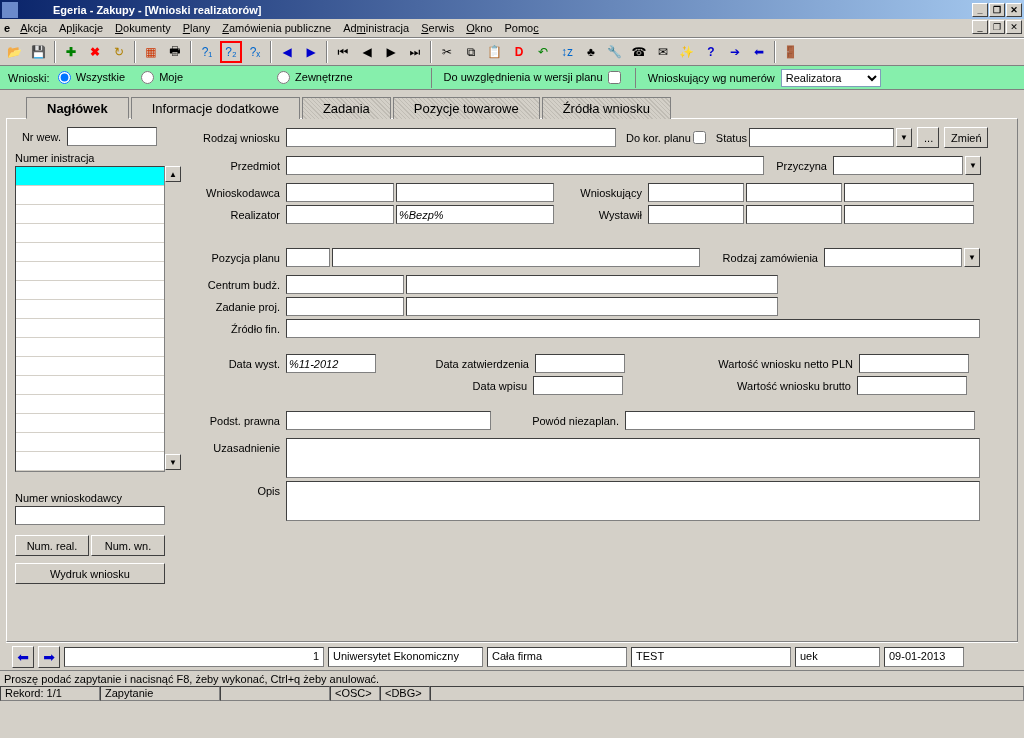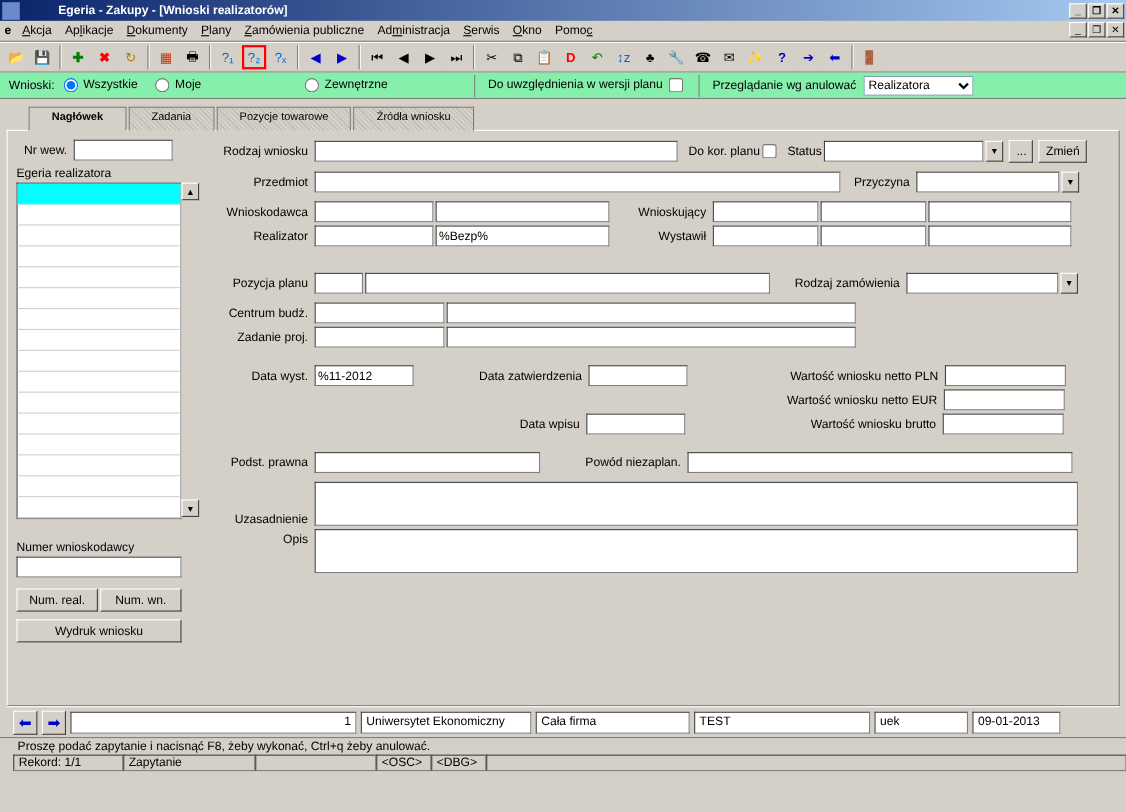--- a/index.html
+++ b/index.html
@@ -24,51 +24,51 @@
 
 .filter-bar { height:24px; background:#86efac; border-bottom:1px solid #808080; display:flex; align-items:center; padding:2px 8px; gap:6px; }
 .filter-bar label { cursor:default; }
 .filter-bar input[type=radio], .filter-bar input[type=checkbox] { margin:0 2px; vertical-align:middle; }
 .filter-bar .sep-v { width:1px; height:20px; background:#808080; margin:0 6px; }
 .filter-bar select { height:18px; border:1px solid #7f9db9; background:#fff; font-size:11px; }
 
 .main-area { position:relative; height:580px; padding:6px; }
 
 .tabstrip { display:flex; height:22px; margin-left:20px; }
-.tab { border:1px solid #808080; border-bottom:none; background:#d4d0c8; padding:3px 20px; margin-right:2px; cursor:pointer; font-size:10px; position:relative; top:1px;}
+.tab { border:1px solid #808080; border-bottom:none; background:#d4d0c8; padding:3px 20px; margin-right:2px; cursor:pointer; font-size:13px; position:relative; top:1px;}
 .tab.active { background:#d4d0c8; font-weight:bold; border-bottom:1px solid #d4d0c8; z-index:2; }
 .tab.dotted { background:repeating-linear-gradient(45deg,#d4d0c8,#d4d0c8 2px,#c0bcb4 2px,#c0bcb4 3px); }
 
 .panel { border:1px solid #808080; border-top-color:#fff; border-left-color:#fff; background:#d4d0c8; height:524px; padding:8px; display:flex; }
 
 .left-col { width:168px; flex-shrink:0; }
 .right-col { flex:1; padding-left:6px; overflow:hidden; }
 
 .lbl { text-align:right; padding-right:4px; display:inline-block; }
 .field { height:19px; background:#fff; border:1px solid #808080; border-top-color:#404040; border-left-color:#404040; display:inline-block; vertical-align:middle; padding:1px 2px; font-size:11px; }
-input.field { outline:none; }
+input.field { outline:none;font-style:italic; }
 
 .btn3d { background:#d4d0c8; border:1px solid #fff; border-right-color:#404040; border-bottom-color:#404040; padding:2px 6px; cursor:pointer; font-size:11px; height:21px; }
 
 .list-box { border:1px solid #808080; border-top-color:#404040; border-left-color:#404040; background:#fff; }
 .list-row { height:19px; border-bottom:1px solid #d4d0c8; }
 .list-row.active { background:#00ffff; }
 
 .row { display:flex; align-items:center; margin-bottom:3px; gap:2px; }
 
 .dropdown-btn { width:16px; height:19px; background:#d4d0c8; border:1px solid #fff; border-right-color:#404040; border-bottom-color:#404040; display:inline-flex; align-items:center; justify-content:center; font-size:8px; cursor:pointer; }
 
 .scroll-area { position:relative; }
 .vscroll-btn { height:16px; background:#d4d0c8; border:1px solid #fff; border-right-color:#404040; border-bottom-color:#404040; font-size:8px; display:flex; align-items:center; justify-content:center; cursor:pointer; }
 
 .bottom-nav { height:28px; display:flex; align-items:center; padding:0 6px; gap:4px; border-top:1px solid #fff;}
 .bottom-nav .navbtn { width:22px; height:22px; background:#d4d0c8; border:1px solid #fff; border-right-color:#404040; border-bottom-color:#404040; display:flex; align-items:center; justify-content:center; cursor:pointer; color:#0000cc; font-size:14px;}
 .bottom-nav .status-field { height:20px; background:#fff; border:1px solid #808080; border-top-color:#404040; border-left-color:#404040; padding:2px 4px; }
 
-.statusbar { height:30px; border-top:1px solid #808080; background:#d4d0c8; font-size:11px;padding-left:12px; }
+.statusbar { height:30px; border-top:1px solid #808080; background:#d4d0c8; font-size:11px; }
 .statusbar .msg { padding:2px 4px; height:15px; }
 .statusbar .panels { display:flex; height:15px; }
 .statusbar .panel-cell { border:1px solid #808080; border-top-color:#404040; border-left-color:#404040; padding:0 4px; margin-right:0; height:15px; line-height:13px; background:#d4d0c8;}
 
 textarea.field { resize:none; font-family:inherit; overflow:hidden;}
 </style>
 </head>
 <body>
 
 <div class="titlebar">
@@ -143,40 +143,41 @@
 <div class="filter-bar">
   <span>Wnioski:</span>
   <label><input type="radio" name="wn" checked="" style=""> <span>Wszystkie</span></label>
   <label style="margin-left:8px"><input type="radio" name="wn" style=""> <span>Moje</span></label>
   <span style="width:80px"></span>
   <label><input type="radio" name="wn" style=""> <span>Zewnętrzne</span></label>
   <span style="flex:0 0 60px"></span>
   <div class="sep-v"></div>
   <label><span>Do uwzględnienia w wersji planu</span> <input type="checkbox" style=""></label>
   <div class="sep-v"></div>
-  <span>Przeglądanie wg anulować</span>
+  <span>Wnioskujący wg numerów</span>
   <select style="width:100px"><option>Realizatora</option></select>
 </div>
 
 <div class="main-area">
   <div class="tabstrip">
     <div class="tab active">Nagłówek</div>
+    <div class="tab">Informacje dodatkowe</div>
     <div class="tab dotted">Zadania</div>
     <div class="tab dotted">Pozycje towarowe</div>
     <div class="tab dotted">Źródła wniosku</div>
   </div>
 
   <div class="panel">
 
     <div class="left-col">
       <div class="row">
         <span class="lbl" style="width:50px">Nr wew.</span>
         <input class="field" style="width: 90px; background: rgb(255, 255, 255);">
       </div>
-      <div style="margin-top:6px;margin-bottom:2px">Egeria realizatora</div>
+      <div style="margin-top:6px;margin-bottom:2px">Numer inistracja</div>
       <div class="scroll-area" style="position:relative">
         <div class="list-box" style="width:150px">
           <div class="list-row active"></div>
           <div class="list-row"></div>
           <div class="list-row"></div>
           <div class="list-row"></div>
           <div class="list-row"></div>
           <div class="list-row"></div>
           <div class="list-row"></div>
           <div class="list-row"></div>
@@ -263,50 +264,49 @@
         <input class="field" style="width: 118px;">
         <input class="field" style="width: 372px;">
       </div>
 
       <div class="row">
         <span class="lbl" style="width:95px">Zadanie proj.</span>
         <input class="field" style="width: 118px;">
         <input class="field" style="width: 372px;">
       </div>
 
+      <div class="row">
+        <span class="lbl" style="width:95px">Źródło fin.</span>
+        <input class="field" style="width: 694px;">
+      </div>
 
       <div class="row" style="margin-top:16px">
         <span class="lbl" style="width:95px">Data wyst.</span>
         <input class="field" style="width: 90px;" value="%11-2012">
         <span class="lbl" style="width:155px">Data zatwierdzenia</span>
         <input class="field" style="width: 90px;">
         <span class="lbl" style="width:230px">Wartość wniosku netto PLN</span>
         <input class="field" style="width: 110px;">
       </div>
       <div class="row">
-        <span style="width:435px"></span>
-        <span class="lbl" style="width:230px">Wartość wniosku netto EUR</span>
-        <input class="field" style="width: 110px;">
-      </div>
-      <div class="row">
         <span style="width:276px"></span>
         <span class="lbl" style="width:64px">Data wpisu</span>
         <input class="field" style="width: 90px;">
         <span class="lbl" style="width:230px">Wartość wniosku brutto</span>
         <input class="field" style="width: 110px;">
       </div>
 
       <div class="row" style="margin-top:16px">
         <span class="lbl" style="width:95px">Podst. prawna</span>
         <input class="field" style="width: 205px;">
         <span class="lbl" style="width:130px">Powód niezaplan.</span>
         <input class="field" style="width: 350px;">
       </div>
 
-      <div class="row" style="margin-top:8px;align-items:flex-end">
+      <div class="row" style="margin-top:8px;align-items:flex-start">
         <span class="lbl" style="width:95px;padding-top:4px">Uzasadnienie</span>
         <textarea class="field" style="width: 694px; height: 40px;"></textarea>
       </div>
 
       <div class="row" style="margin-top:0;align-items:flex-start">
         <span class="lbl" style="width:95px;padding-top:4px">Opis</span>
         <textarea class="field" style="width: 694px; height: 40px;"></textarea>
       </div>
 
     </div>

